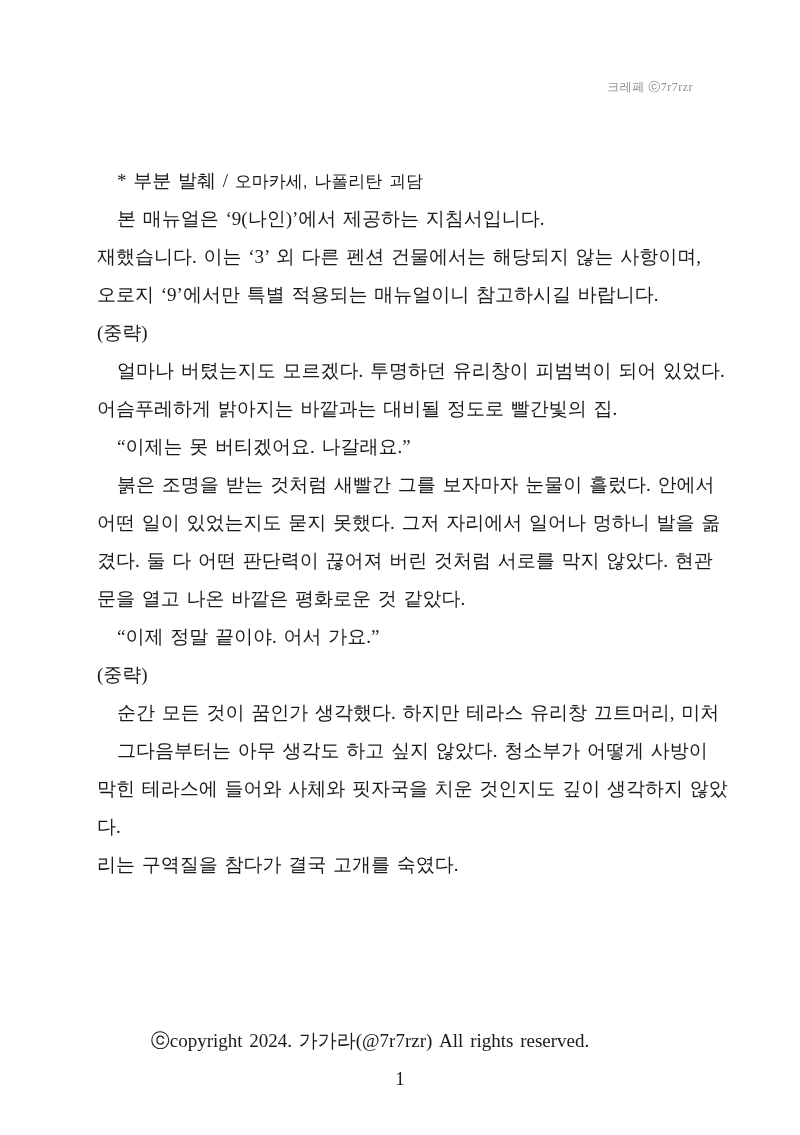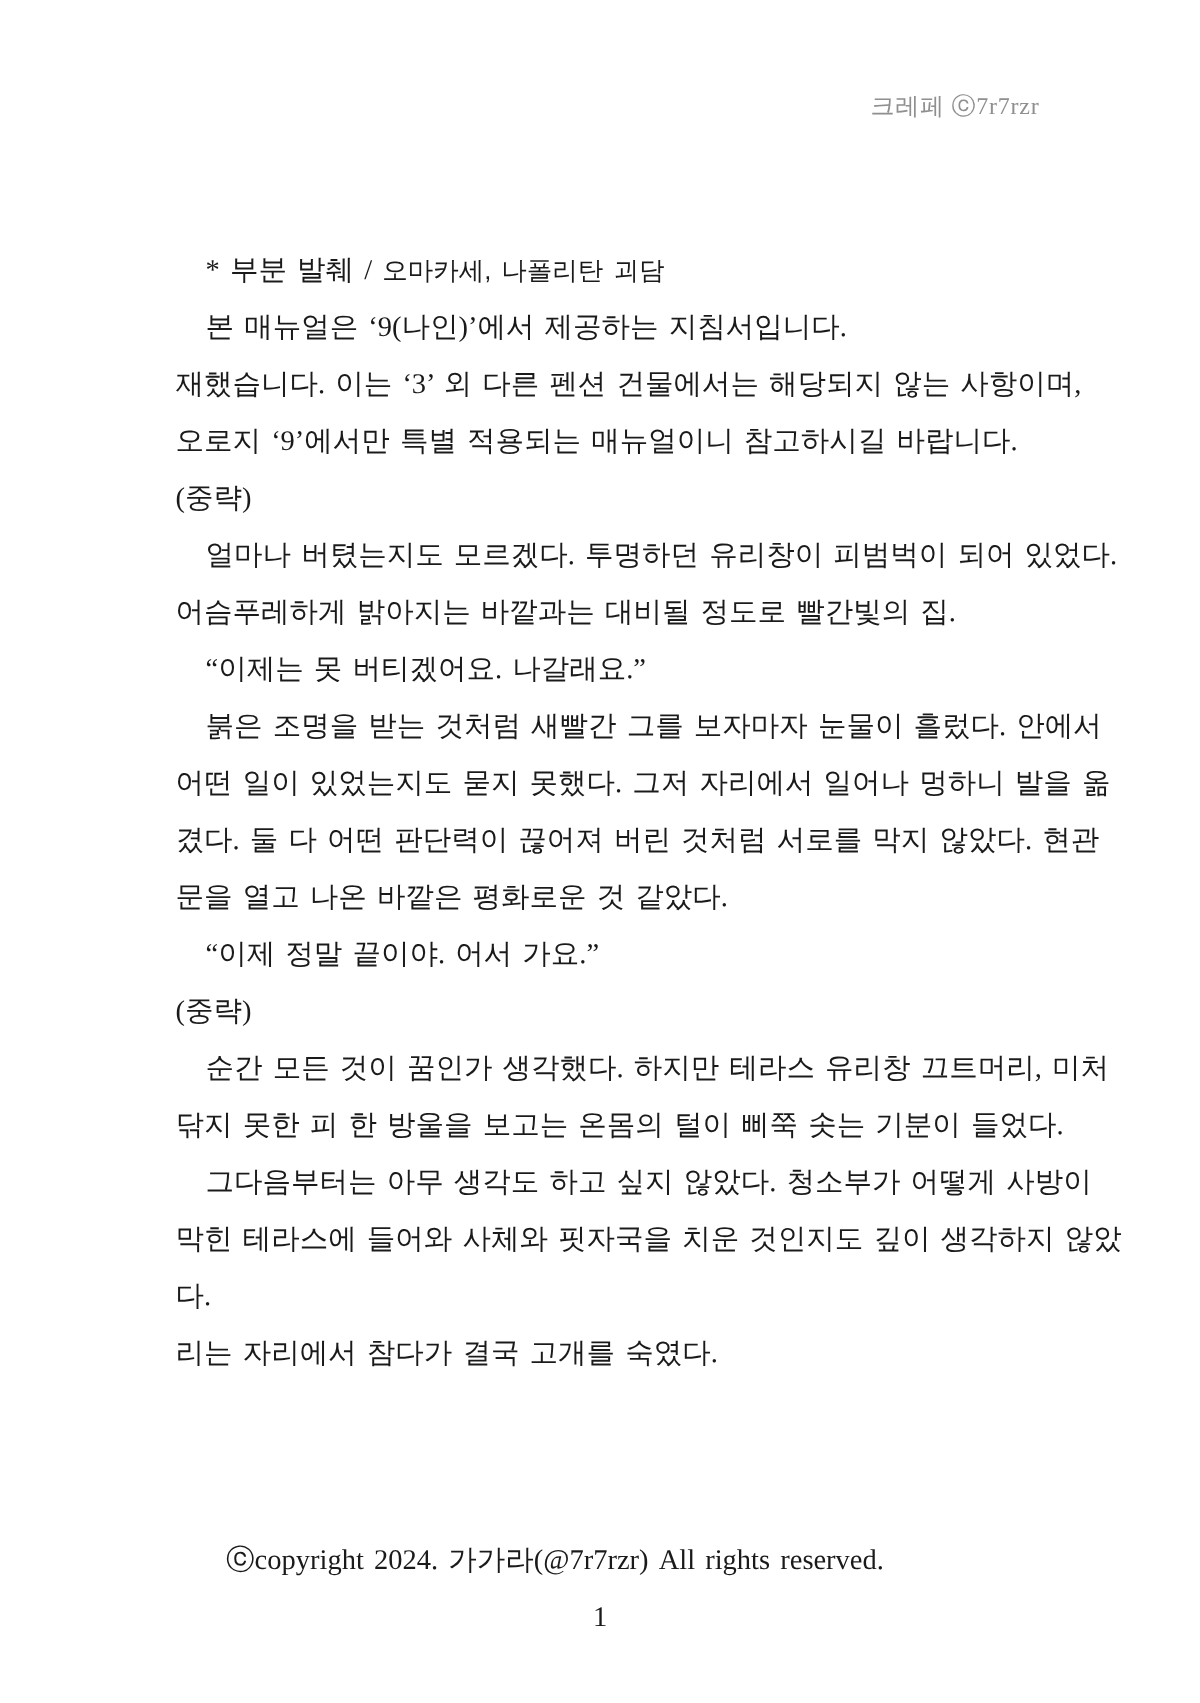--- a/index.html
+++ b/index.html
@@ -11,23 +11,23 @@
     position: relative;
     width: 800px;
     height: 1135px;
     background: var(--paper, #ffffff);
     overflow: hidden;
     font-family: "Liberation Serif", "DejaVu Serif", serif;
     color: var(--ink, #1a1a1a);
   }
   .credit {
     position: absolute;
-    top: 61px;
+    top: 79px;
     right: 107px;
-    font-size: 16px;
+    font-size: 12px;
     letter-spacing: 0.5px;
     color: var(--muted, #8f8f8f);
     white-space: nowrap;
   }
   .title {
     position: absolute;
     top: 126px;
     right: 85px;
     font-size: 22px;
     letter-spacing: 1.5px;
@@ -39,21 +39,20 @@
     left: 97px;
     width: 594px;
   }
   .line {
     height: 38px;
     line-height: 38px;
     font-size: 19px;
     word-spacing: 2px;
     white-space: nowrap;
     overflow: visible;
-    margin-left: 20px;
   }
   .line.indent { text-indent: 20px; }
   .line.center { text-indent: 0; }
   .line.stretch {
     text-align: justify;
     text-align-last: justify;
   }
   .sans {
     font-family: "Liberation Sans", "DejaVu Sans", sans-serif;
     font-size: 17px;
@@ -94,23 +93,22 @@
       <div class="line indent stretch">얼마나 버텼는지도 모르겠다. 투명하던 유리창이 피범벅이 되어 있었다.</div>
       <div class="line">어슴푸레하게 밝아지는 바깥과는 대비될 정도로 빨간빛의 집.</div>
       <div class="line indent">“이제는 못 버티겠어요. 나갈래요.”</div>
       <div class="line indent stretch">붉은 조명을 받는 것처럼 새빨간 그를 보자마자 눈물이 흘렀다. 안에서</div>
       <div class="line stretch">어떤 일이 있었는지도 묻지 못했다. 그저 자리에서 일어나 멍하니 발을 옮</div>
       <div class="line stretch">겼다. 둘 다 어떤 판단력이 끊어져 버린 것처럼 서로를 막지 않았다. 현관</div>
       <div class="line">문을 열고 나온 바깥은 평화로운 것 같았다.</div>
       <div class="line indent">“이제 정말 끝이야. 어서 가요.”</div>
       <div class="line center">(중략)</div>
       <div class="line indent stretch">순간 모든 것이 꿈인가 생각했다. 하지만 테라스 유리창 끄트머리, 미처</div>
-      <div class="line">닦지 못한 피 한 방울을 보고는 온몸의 털이 삐쭉 솟는 기분이 들었다.</div>
       <div class="line indent stretch">그다음부터는 아무 생각도 하고 싶지 않았다. 청소부가 어떻게 사방이</div>
       <div class="line stretch">막힌 테라스에 들어와 사체와 핏자국을 치운 것인지도 깊이 생각하지 않았</div>
       <div class="line">다.</div>
-      <div class="line">리는 자리에서 참다가 결국 고개를 숙였다.</div>
+      <div class="line">리는 구역질을 참다가 결국 고개를 숙였다.</div>
     </div>
 
   <div class="copyright">ⓒcopyright 2024. 가가라(@7r7rzr) All rights reserved.</div>
 
   <div class="pagenum">1</div>
 </div>
 
 </body></html>

